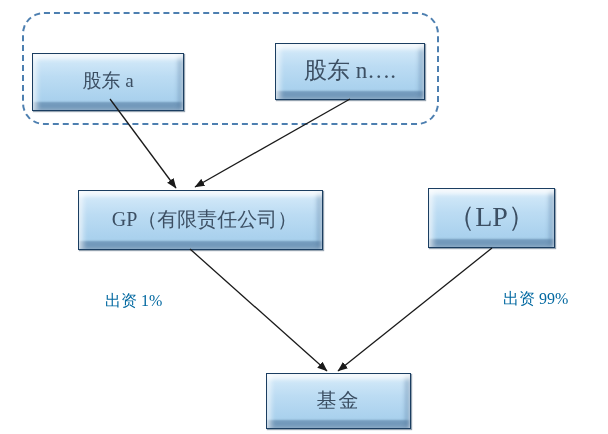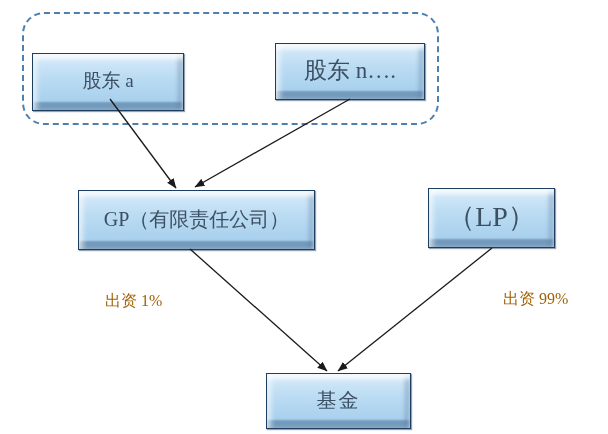--- a/index.html
+++ b/index.html
@@ -40,26 +40,26 @@
       inset 0 -8px 2px rgba(73,112,150,0.55),
       1px 1px 1px rgba(20,50,80,0.45);
   }
   .node span {
     position: relative;
     top: -1px;
     white-space: nowrap;
   }
   .node-shareholder-a { left: 32px;  top: 42px;  width: 150px; height: 56px; font-size: 19px; margin-top: 11px; }
   .node-shareholder-n { left: 275px; top: 43px;  width: 148px; height: 55px; font-size: 23px; }
-  .node-gp            { left: 78px;  top: 190px; width: 235px; height: 58px; font-size: 20px; }
+  .node-gp            { left: 78px;  top: 190px; width: 235px; height: 58px; font-size: 20px; padding-left: 8px; }
   .node-lp            { left: 428px; top: 188px; width: 125px; height: 58px; font-size: 28px; }
   .node-fund          { left: 266px; top: 373px; width: 143px; height: 54px; font-size: 20px; letter-spacing: 2px; }
   .edge-label {
     position: absolute;
-    color: #a16207;
+    color: #0369a1;
     white-space: nowrap;
   }
   .label-gp-contribution { left: 105px; top: 291px; font-size: 16px; }
   .label-lp-contribution { left: 503px; top: 289px; font-size: 16px; }
   .edges-layer {
     position: absolute;
     left: 0;
     top: 0;
     width: 608px;
     height: 434px;

